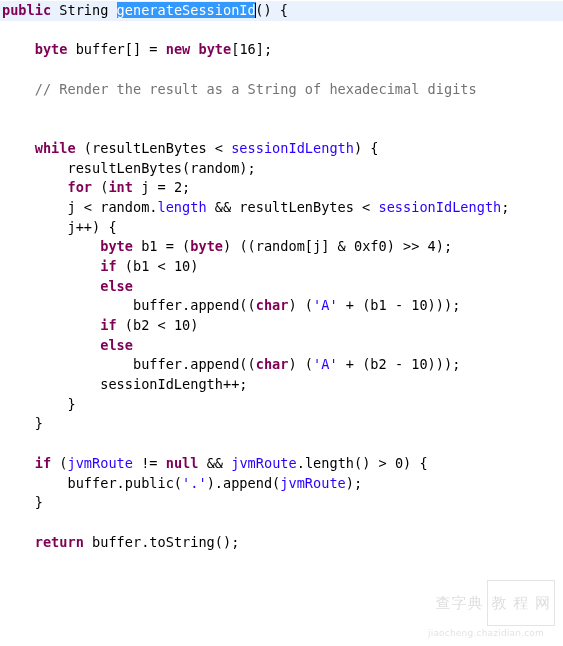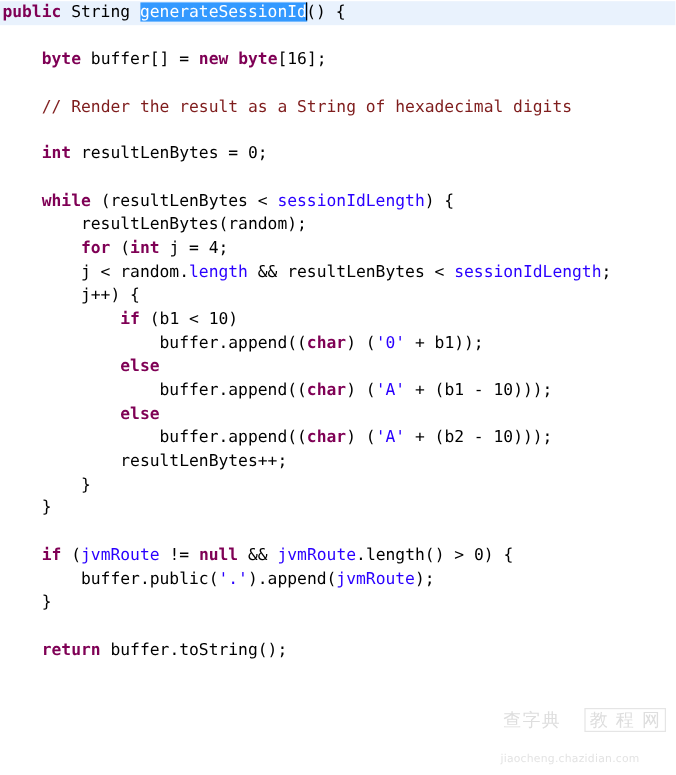--- a/index.html
+++ b/index.html
@@ -42,21 +42,21 @@
   }
 
   .line.current {
     background: #e9f2fd;
   }
 
   
   .kw   { color: #7f0055; font-weight: bold; }
   .fld  { color: #2a00ff; }
   .str  { color: #2a00ff; }
-  .cmt  { color: #7f1d1d; }
+  .cmt  { color: #737373; }
   .pln  { color: #000000; }
 
   .sel {
     background: #3399ff;
     color: #ffffff;
   }
 
   .caret {
     display: inline-block;
     width: 0;
@@ -75,67 +75,67 @@
     width: 138px;
     text-align: center;
     opacity: 0.33;
     user-select: none;
     pointer-events: none;
   }
   .wm-row {
     display: flex;
     align-items: center;
     justify-content: flex-end;
-    gap: 20px;
+    gap: 4px;
   }
   .wm-cn {
     font-family: "DejaVu Sans", "Liberation Sans", sans-serif;
     font-size: 15px;
     color: #9a9a9a;
     letter-spacing: 1px;
     line-height: 18px;
   }
   .wm-cn.boxed {
     border: 1.5px solid #b0b0b0;
-    padding: 0 3px;
+    padding: 13px 3px;
   }
   .wm-url {
     font-family: "DejaVu Sans", "Liberation Sans", sans-serif;
     font-size: 9px;
     color: #a8a8a8;
     letter-spacing: 0.2px;
-    text-align: left;
-    margin-top: 18px;
+    text-align: center;
+    margin-top: 2px;
   }
 </style>
 </head>
 <body>
 
 <div id="editor">
   <div class="code">
       <div class="line current"><span class="kw">public</span><span class="pln"> </span><span class="pln">String</span><span class="pln"> </span><span class="sel">generateSessionId</span><span class="caret"></span><span class="pln">() {</span></div>
       <div class="line">&nbsp;</div>
       <div class="line"><span class="pln">    </span><span class="kw">byte</span><span class="pln"> buffer[] = </span><span class="kw">new</span><span class="pln"> </span><span class="kw">byte</span><span class="pln">[16];</span></div>
       <div class="line">&nbsp;</div>
       <div class="line"><span class="pln">    </span><span class="cmt">// Render the result as a String of hexadecimal digits</span></div>
       <div class="line">&nbsp;</div>
-      <div class="line"><span class="pln">    </span><span class="kw">int</span><span class="pln"> resultLenBytes = 0;</span></div>
       <div class="line">&nbsp;</div>
       <div class="line"><span class="pln">    </span><span class="kw">while</span><span class="pln"> (resultLenBytes &lt; </span><span class="fld">sessionIdLength</span><span class="pln">) {</span></div>
       <div class="line"><span class="pln">        resultLenBytes(random);</span></div>
-      <div class="line"><span class="pln">        </span><span class="kw">for</span><span class="pln"> (</span><span class="kw">int</span><span class="pln"> j = 4;</span></div>
+      <div class="line"><span class="pln">        </span><span class="kw">for</span><span class="pln"> (</span><span class="kw">int</span><span class="pln"> j = 2;</span></div>
       <div class="line"><span class="pln">        j &lt; random.</span><span class="fld">length</span><span class="pln"> &amp;&amp; resultLenBytes &lt; </span><span class="fld">sessionIdLength</span><span class="pln">;</span></div>
       <div class="line"><span class="pln">        j++) {</span></div>
+      <div class="line"><span class="pln">            </span><span class="kw">byte</span><span class="pln"> b1 = (</span><span class="kw">byte</span><span class="pln">) ((random[j] &amp; 0xf0) &gt;&gt; 4);</span></div>
       <div class="line"><span class="pln">            </span><span class="kw">if</span><span class="pln"> (b1 &lt; 10)</span></div>
-      <div class="line"><span class="pln">                buffer.append((</span><span class="kw">char</span><span class="pln">) (</span><span class="str">'0'</span><span class="pln"> + b1));</span></div>
       <div class="line"><span class="pln">            </span><span class="kw">else</span></div>
       <div class="line"><span class="pln">                buffer.append((</span><span class="kw">char</span><span class="pln">) (</span><span class="str">'A'</span><span class="pln"> + (b1 - 10)));</span></div>
+      <div class="line"><span class="pln">            </span><span class="kw">if</span><span class="pln"> (b2 &lt; 10)</span></div>
       <div class="line"><span class="pln">            </span><span class="kw">else</span></div>
       <div class="line"><span class="pln">                buffer.append((</span><span class="kw">char</span><span class="pln">) (</span><span class="str">'A'</span><span class="pln"> + (b2 - 10)));</span></div>
-      <div class="line"><span class="pln">            resultLenBytes++;</span></div>
+      <div class="line"><span class="pln">            sessionIdLength++;</span></div>
       <div class="line"><span class="pln">        }</span></div>
       <div class="line"><span class="pln">    }</span></div>
       <div class="line">&nbsp;</div>
       <div class="line"><span class="pln">    </span><span class="kw">if</span><span class="pln"> (</span><span class="fld">jvmRoute</span><span class="pln"> != </span><span class="kw">null</span><span class="pln"> &amp;&amp; </span><span class="fld">jvmRoute</span><span class="pln">.length() &gt; 0) {</span></div>
       <div class="line"><span class="pln">        buffer.public(</span><span class="str">'.'</span><span class="pln">).append(</span><span class="fld">jvmRoute</span><span class="pln">);</span></div>
       <div class="line"><span class="pln">    }</span></div>
       <div class="line">&nbsp;</div>
       <div class="line"><span class="pln">    </span><span class="kw">return</span><span class="pln"> buffer.toString();</span></div>
     </div>
 

